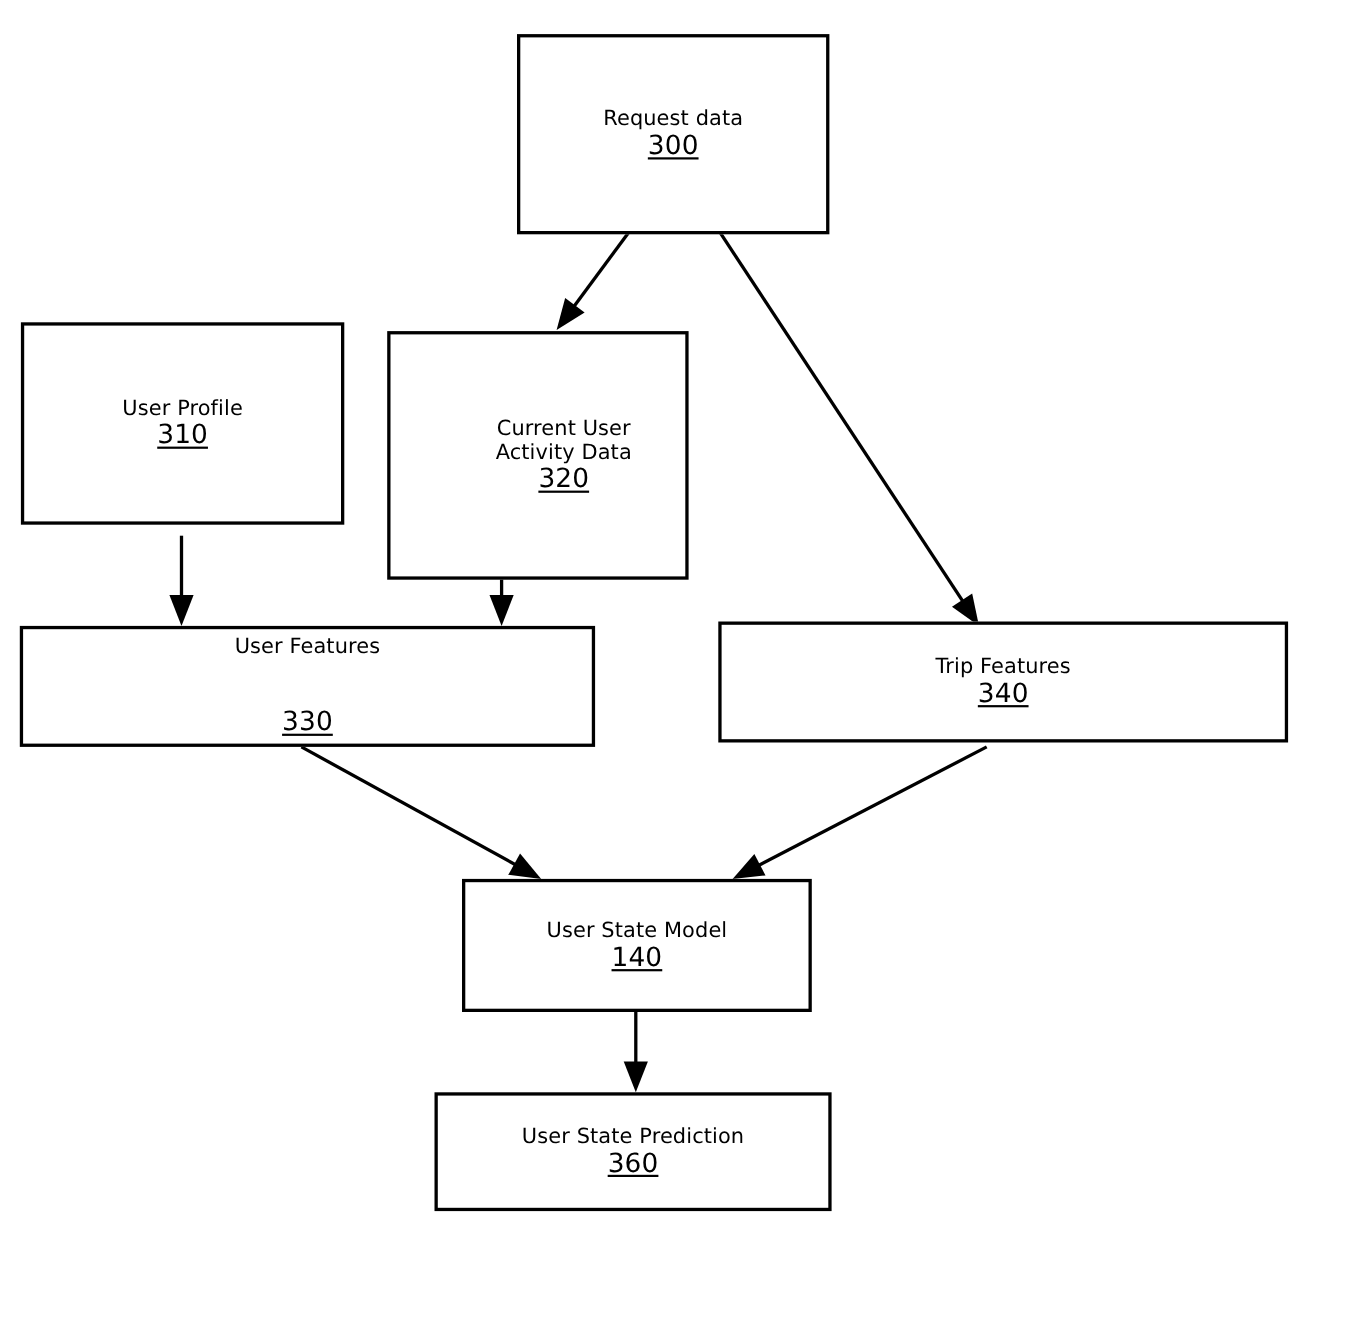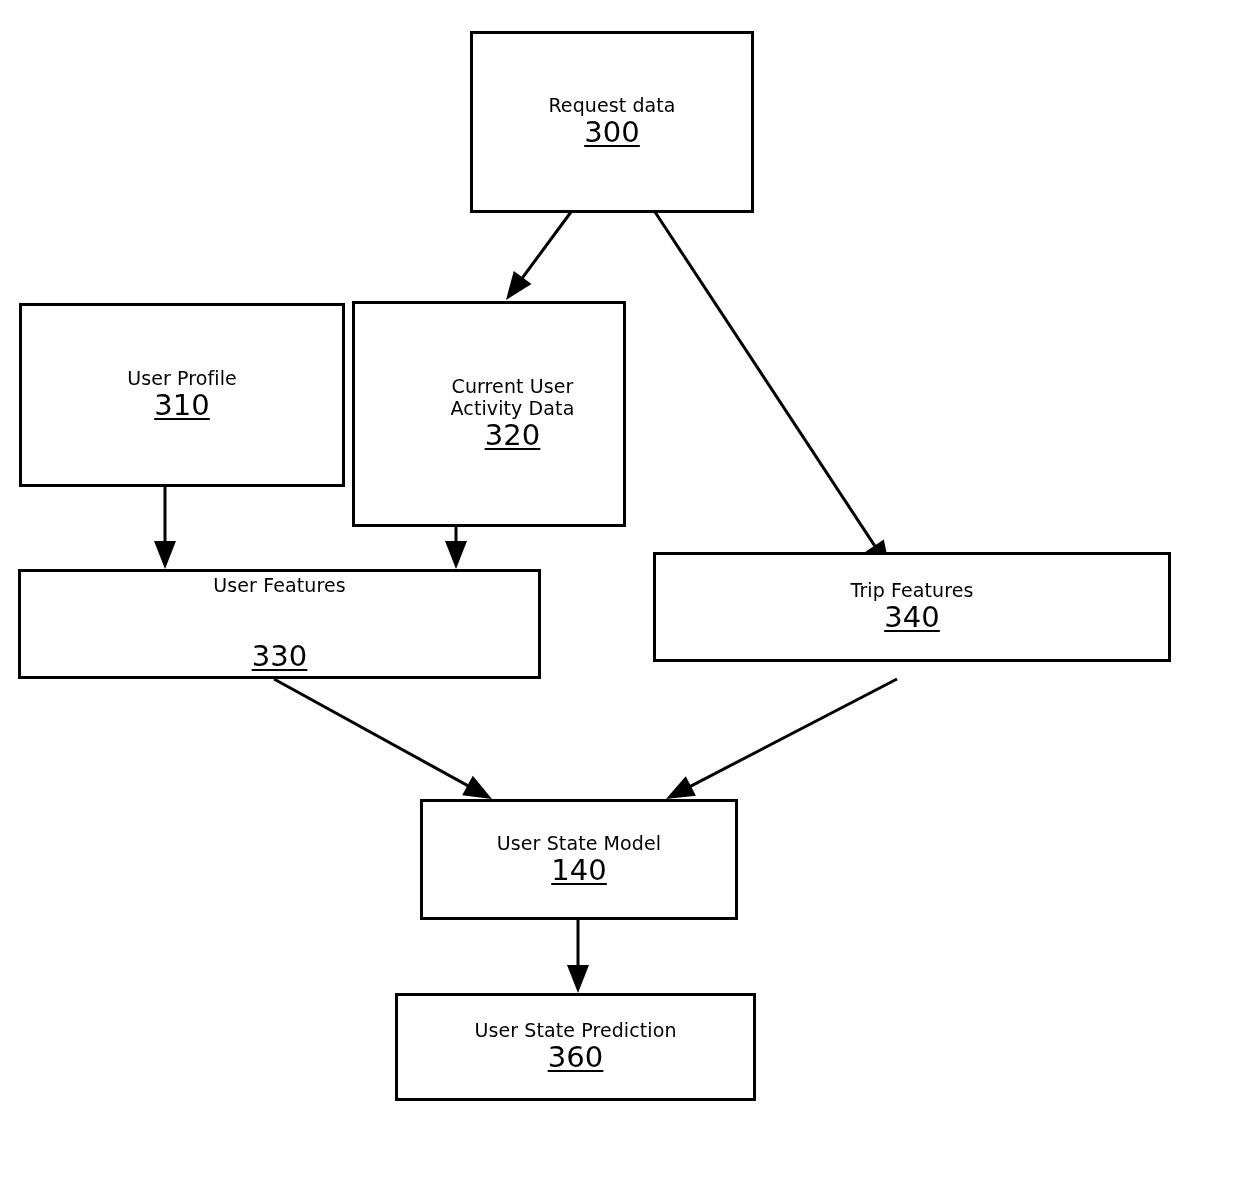--- a/index.html
+++ b/index.html
@@ -38,21 +38,21 @@
     text-align: center;
     color: #000000;
     line-height: 1.16;
   }
   .node-label {
     font-size: 19px;
     letter-spacing: 0.1px;
     white-space: pre-line;
   }
   .node-ref {
-    font-size: 29px;
+    font-size: 24px;
     text-decoration: underline;
     text-underline-offset: 3px;
     letter-spacing: 0.1px;
   }
 </style>
 </head>
 <body>
 
 <div id="canvas">
 
@@ -71,37 +71,37 @@
       <polygon points="666,799 685.7764636309641,776.3308251969077 695.9182398519713,795.8537444223466" fill="#000000"></polygon>
       <line x1="578" y1="920" x2="578" y2="971" stroke="#000000" stroke-width="3" stroke-linecap="butt"></line>
       <polygon points="578,993 567,965 589,965" fill="#000000"></polygon>
     </svg>
 
   <div class="node" id="node-request-data" style="left: 470px; top: 31px; width: 284px; height: 182px;">
     <div class="node-label">Request data</div>
     <div class="node-ref">300</div>
   </div>
 
-  <div class="node" id="node-user-profile" style="left: 19px; top: 303px; width: 326px; height: 184px;">
+  <div class="node" id="node-user-profile" style="left: 19px; top: 293px; width: 294px; height: 184px;">
     <div class="node-label">User Profile</div>
     <div class="node-ref">310</div>
   </div>
 
   <div class="node" id="node-current-user-activity-data" style="left: 352px; top: 301px; width: 274px; height: 226px; padding-left: 47px;">
     <div class="node-label">Current User
 Activity Data</div>
     <div class="node-ref">320</div>
   </div>
 
   <div class="node" id="node-user-features" style="left: 18px; top: 569px; width: 523px; height: 110px; gap: 44px;">
     <div class="node-label">User Features</div>
     <div class="node-ref">330</div>
   </div>
 
-  <div class="node" id="node-trip-features" style="left: 653px; top: 552px; width: 518px; height: 110px;">
+  <div class="node" id="node-trip-features" style="left: 653px; top: 565px; width: 518px; height: 110px;">
     <div class="node-label">Trip Features</div>
     <div class="node-ref">340</div>
   </div>
 
   <div class="node" id="node-user-state-model" style="left: 420px; top: 799px; width: 318px; height: 121px;">
     <div class="node-label">User State Model</div>
     <div class="node-ref">140</div>
   </div>
 
   <div class="node" id="node-user-state-prediction" style="left: 395px; top: 993px; width: 361px; height: 108px;">

